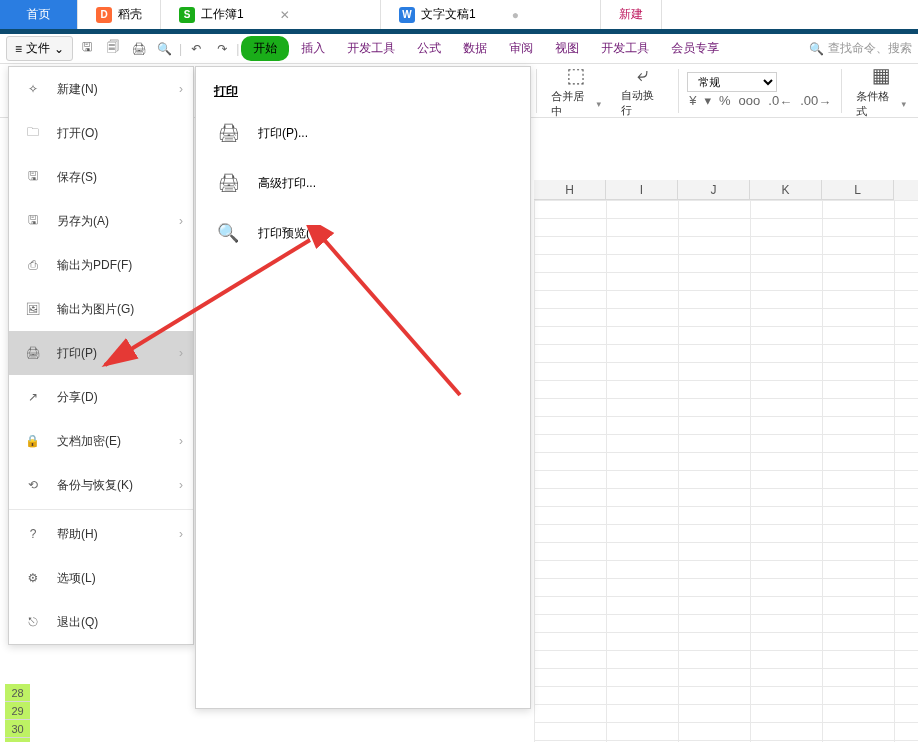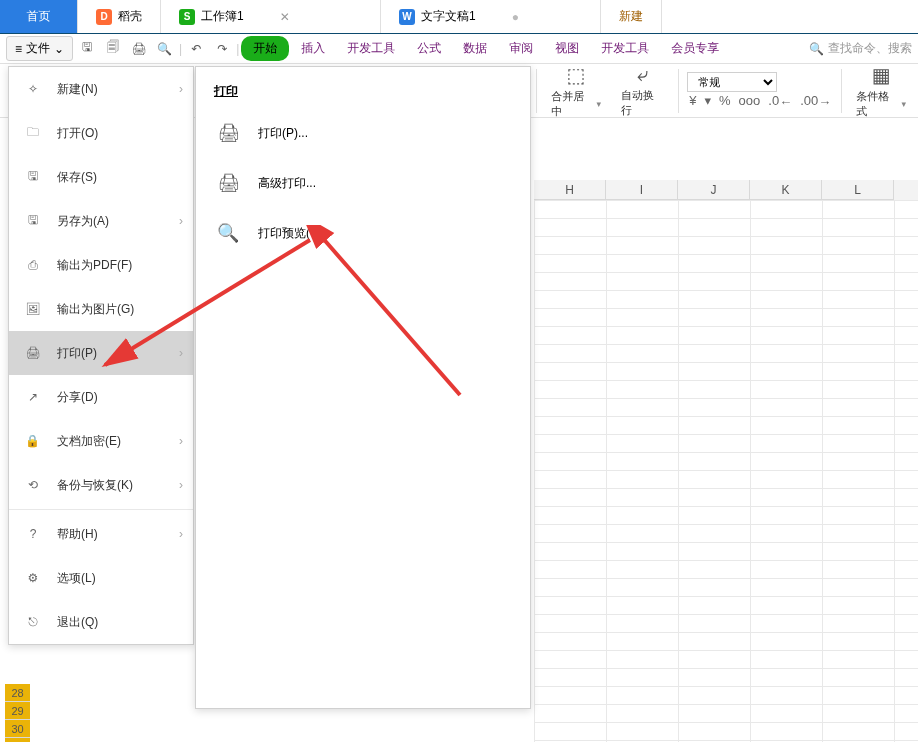--- a/index.html
+++ b/index.html
@@ -1,28 +1,28 @@
 <!DOCTYPE html>
 <html><head>
 <meta charset="utf-8">
 <style>
 * { margin: 0; padding: 0; box-sizing: border-box; font-family: "Microsoft YaHei", sans-serif; font-size: 12px; }
 body { background: #f5f5f5; width: 918px; height: 742px; overflow: hidden; position: relative; }
 
 
-.tabs { display: flex; height: 34px; background: #fff; border-bottom: 1px solid #0c4a6e; }
+.tabs { display: flex; height: 34px; background: #fff; border-bottom: 5px solid #0c4a6e; }
 .tab { display: flex; align-items: center; padding: 0 18px; gap: 6px; cursor: pointer; border-right: 1px solid #e0e0e0; }
 .tab.home { background: #2a7de1; color: #fff; width: 78px; justify-content: center; }
 .tab .close { margin-left: 30px; color: #999; }
 .icon-w { width: 16px; height: 16px; display: inline-flex; align-items: center; justify-content: center; font-size: 10px; font-weight: bold; border-radius: 3px; }
 .icon-dk { background: #ff6b35; color: #fff; }
 .icon-ss { background: #1aad19; color: #fff; }
 .icon-doc { background: #2a7de1; color: #fff; }
 .tab .dirty { color: #bbb; margin-left: 30px; }
-.tab.new { color: #a16207; }
+.tab.new { color: #be185d; }
 
 
 .toolbar { height: 30px; display: flex; align-items: center; background: #fff; border-bottom: 1px solid #e0e0e0; padding: 0 6px; gap: 2px; }
 .file-btn { display: flex; align-items: center; gap: 4px; padding: 3px 8px; border: 1px solid #d0d0d0; border-radius: 3px; background: #f5f5f5; cursor: pointer; }
 .tb-icon { width: 24px; height: 24px; display: flex; align-items: center; justify-content: center; cursor: pointer; color: #555; }
 .ribbon-tab { padding: 4px 10px; cursor: pointer; color: #701a75; }
 .ribbon-tab.active { background: #1aad19; color: #000000; border-radius: 10px; padding: 4px 12px; }
 .search-box { display: flex; align-items: center; gap: 4px; color: #999; margin-left: auto; }
 
 
@@ -48,21 +48,21 @@
 .print-sub { position: absolute; left: 195px; top: 66px; width: 336px; background: #fff; border: 1px solid #d0d0d0; box-shadow: 0 2px 8px rgba(0,0,0,0.15); z-index: 100; padding-bottom: 450px; }
 .sub-head { padding: 16px 18px 8px; font-weight: bold; text-decoration: underline; }
 .sub-item { display: flex; align-items: center; gap: 18px; padding: 14px 22px; cursor: pointer; }
 .sub-item .sub-icon { width: 22px; height: 22px; display: flex; align-items: center; justify-content: center; color: #555; font-size: 18px; }
 
 
 .grid-wrap { position: absolute; left: 0; top: 118px; width: 918px; height: 624px; background: #fff; }
 .col-headers { display: flex; position: absolute; left: 30px; top: 62px; right: 0; height: 20px; background: #f3f3f3; }
 .col-headers .ch { width: 72px; text-align: center; border-right: 1px solid #d8d8d8; border-bottom: 1px solid #d8d8d8; line-height: 20px; color: #555; }
 .rows { position: absolute; left: 5px; top: 566px; }
-.rows .rh { width: 25px; height: 18px; border-bottom: 1px solid #d8d8d8; text-align: center; line-height: 18px; font-size: 11px; color: #555; background: #eab308; }
+.rows .rh { width: 25px; height: 18px; border-bottom: 1px solid #d8d8d8; text-align: center; line-height: 18px; font-size: 11px; color: #555; background: #bef264; }
 .grid-lines { position: absolute; left: 30px; top: 82px; right: 0; bottom: 0; background-image: linear-gradient(#e8e8e8 1px, transparent 1px), linear-gradient(90deg, #e8e8e8 1px, transparent 1px); background-size: 72px 18px; }
 
 
 .arrow { position: absolute; z-index: 200; pointer-events: none; }
 </style>
 </head>
 <body>
 
 <div class="tabs">
   <div class="tab home">首页</div>

